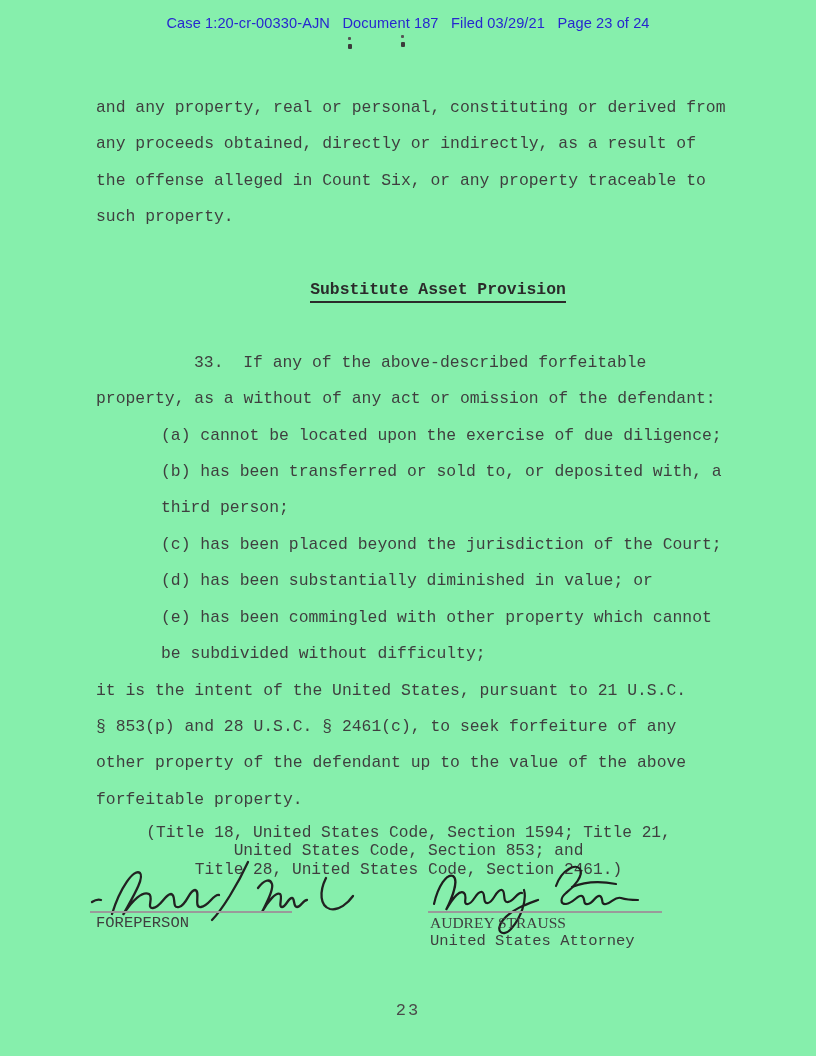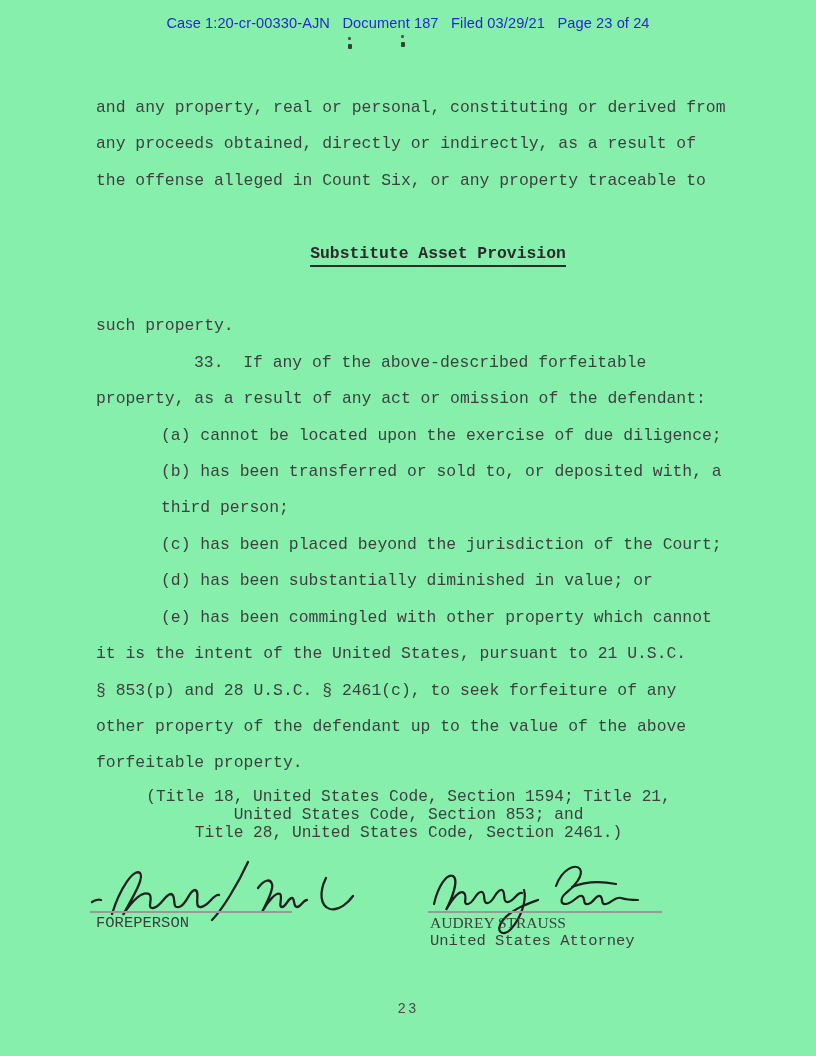--- a/index.html
+++ b/index.html
@@ -100,54 +100,55 @@
   .sig-svg { position: absolute; }
   .sig-left  { left: 88px;  top: 860px; }
   .sig-right { left: 426px; top: 856px; }
 
   .page-number {
     position: absolute;
     left: 0;
     top: 1001px;
     width: 100%;
     text-align: center;
-    font-size: 14px;
+    font-size: 17px;
     color: #4a4a4a;
     letter-spacing: 2px;
   }
 </style>
 </head>
 <body>
 
 <div class="page">
 
   <div class="case-header">Case 1:20-cr-00330-AJN   Document 187   Filed 03/29/21   Page 23 of 24</div>
 
   <div class="speck speck-1"></div>
   <div class="speck speck-2"></div>
 
   <div class="body-text">
     <div class="ln">and any property, real or personal, constituting or derived from</div>
     <div class="ln">any proceeds obtained, directly or indirectly, as a result of</div>
     <div class="ln">the offense alleged in Count Six, or any property traceable to</div>
+    <div class="ln">such property.</div>
+
     <div class="ln center">
       <span class="headline">Substitute Asset Provision</span>
     </div>
 
-    <div class="ln">such property.</div>
-
     <div class="ln indent-num">33.  If any of the above-described forfeitable</div>
-    <div class="ln">property, as a result of any act or omission of the defendant:</div>
+    <div class="ln">property, as a without of any act or omission of the defendant:</div>
 
     <div class="ln indent-list">(a) cannot be located upon the exercise of due diligence;</div>
     <div class="ln indent-list">(b) has been transferred or sold to, or deposited with, a</div>
     <div class="ln indent-list">third person;</div>
     <div class="ln indent-list">(c) has been placed beyond the jurisdiction of the Court;</div>
     <div class="ln indent-list">(d) has been substantially diminished in value; or</div>
     <div class="ln indent-list">(e) has been commingled with other property which cannot</div>
+    <div class="ln indent-list">be subdivided without difficulty;</div>
 
     <div class="ln">it is the intent of the United States, pursuant to 21 U.S.C.</div>
     <div class="ln">§ 853(p) and 28 U.S.C. § 2461(c), to seek forfeiture of any</div>
     <div class="ln">other property of the defendant up to the value of the above</div>
     <div class="ln">forfeitable property.</div>
 
     <div class="citation">
       <div class="ln">(Title 18, United States Code, Section 1594; Title 21,</div>
       <div class="ln">United States Code, Section 853; and</div>
       <div class="ln">Title 28, United States Code, Section 2461.)</div>

